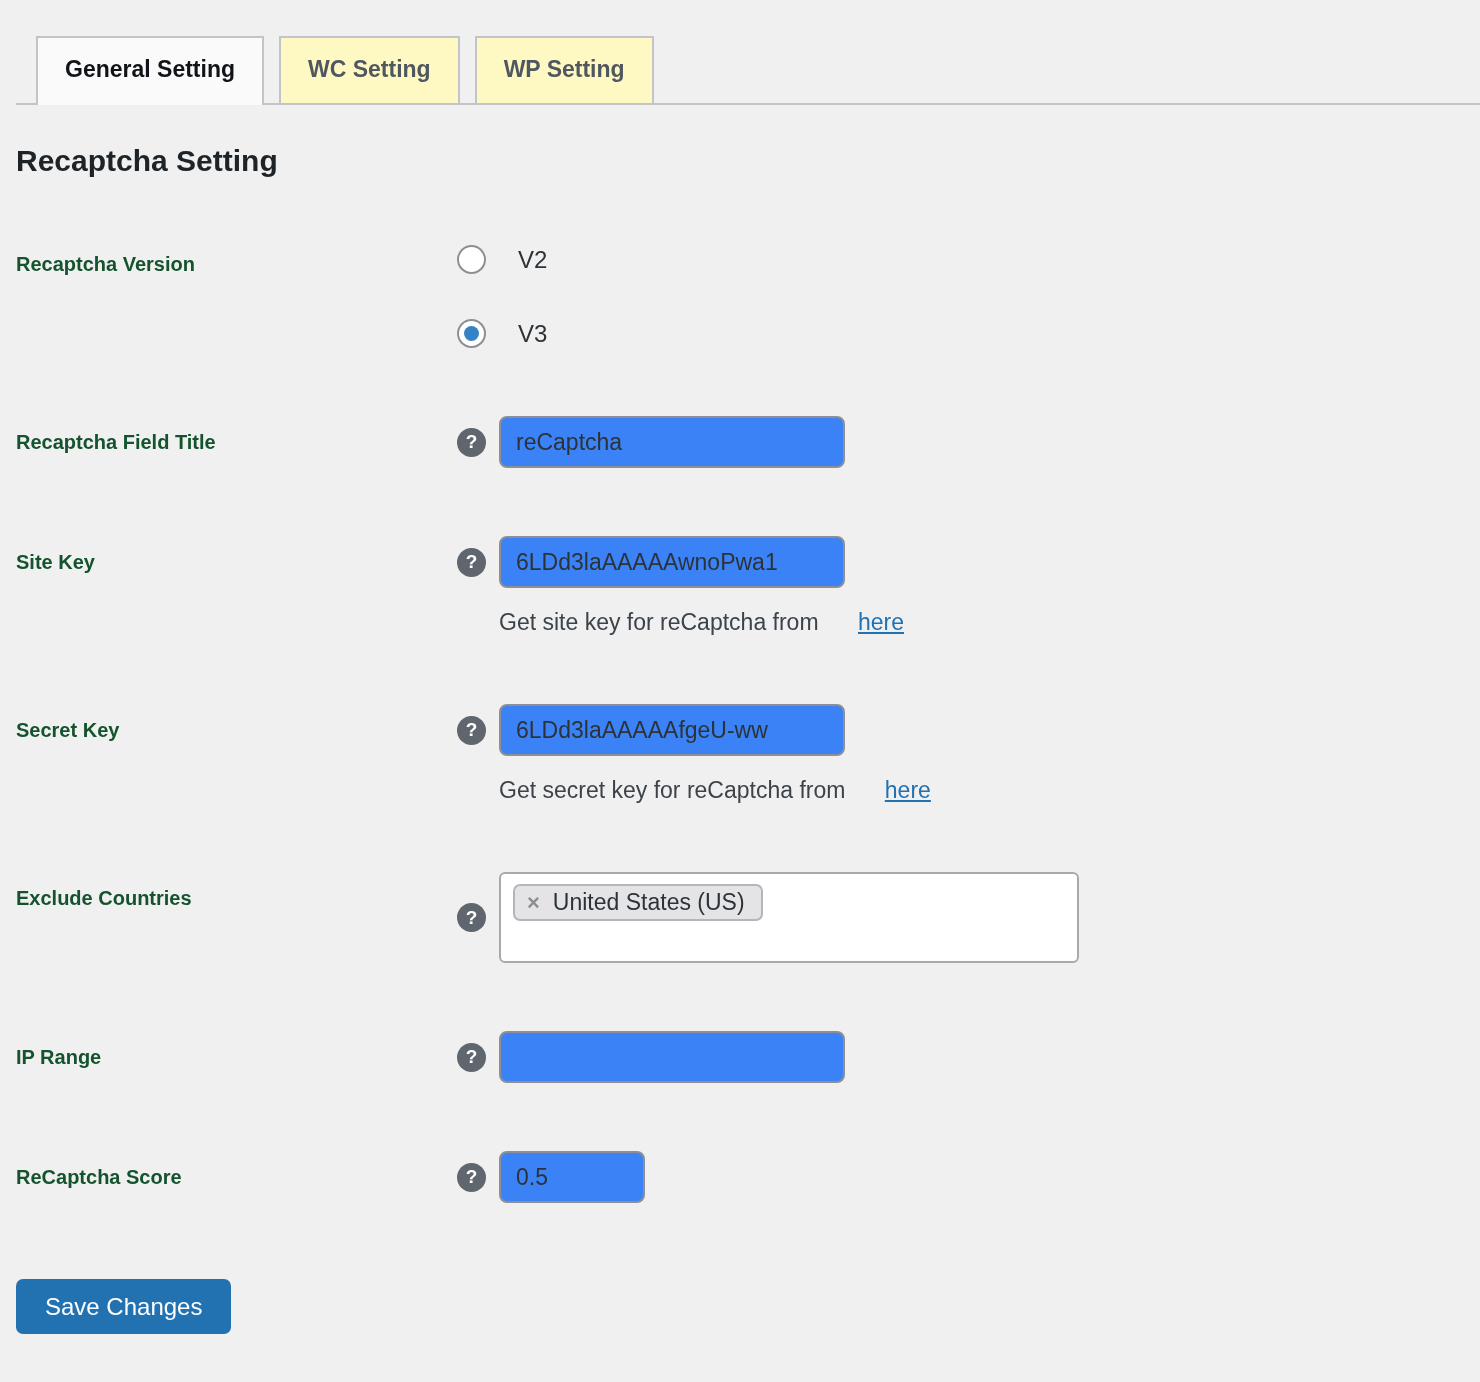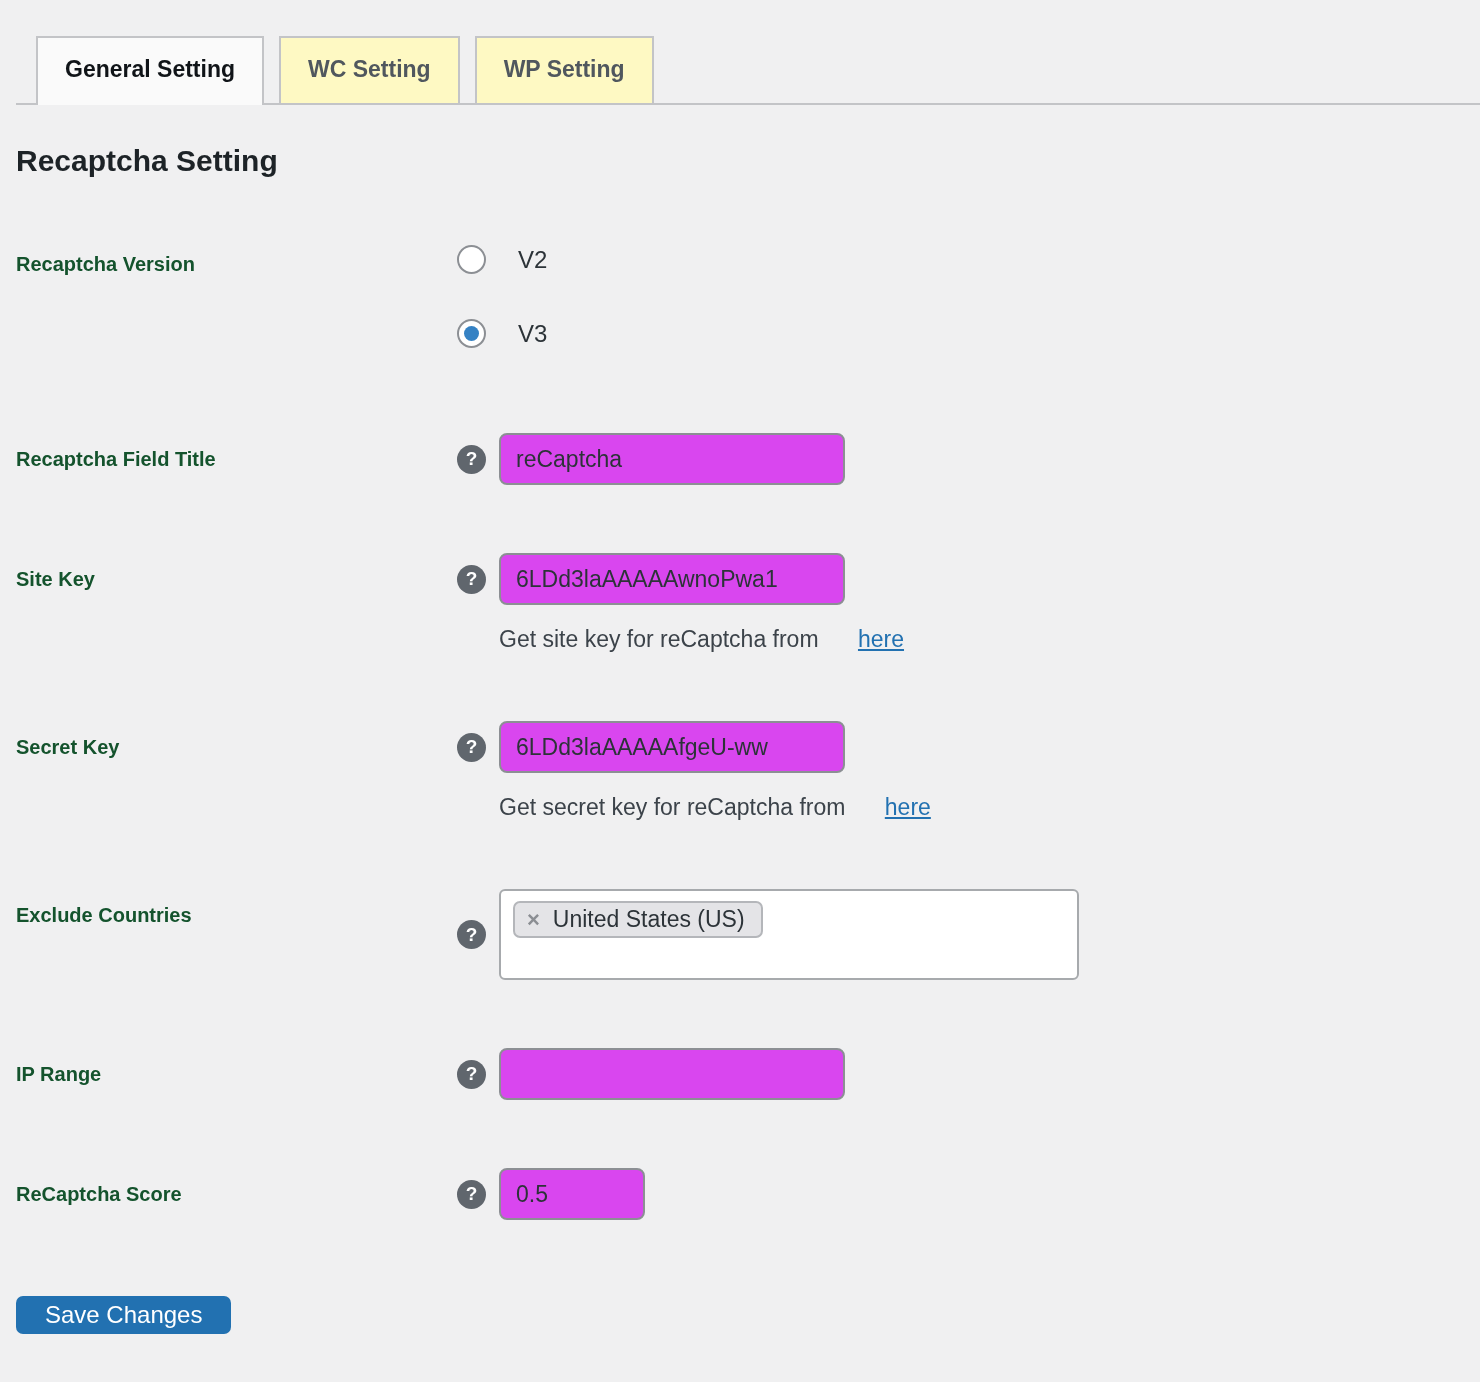--- a/index.html
+++ b/index.html
@@ -80,21 +80,21 @@
     justify-content: center;
     margin-right: 13px;
     flex-shrink: 0;
     cursor: help;
     user-select: none;
   }
 
   .text-input {
     width: 346px;
     height: 52px;
-    background: #d946ef;
+    background: #3b82f6;
     border: 2px solid #8c8f94;
     border-radius: 8px;
     padding: 0 15px;
     font-size: 23px;
     color: #2c3338;
     font-family: "Liberation Sans", sans-serif;
     outline: none;
   }
   .text-input.small { width: 146px; }
 
@@ -106,21 +106,21 @@
   }
   .field-desc a {
     color: #2271b1;
     text-decoration: underline;
     cursor: pointer;
     margin-left: 33px;
   }
 
   
   .radio-option { display: flex; align-items: center; margin-bottom: 45px; cursor: pointer; gap: 15px; }
-  .radio-option:last-child { margin-bottom: 17px; }
+  .radio-option:last-child { margin-bottom: 0; }
   .radio {
     width: 29px;
     height: 29px;
     border-radius: 50%;
     background: #ffffff;
     border: 2px solid #8c8f94;
     display: inline-flex;
     align-items: center;
     justify-content: center;
     margin-right: 17px;
@@ -162,21 +162,21 @@
     font-size: 22px;
     margin-right: 13px;
     cursor: pointer;
     line-height: 1;
   }
 
   
   .save-btn {
     display: inline-block;
     margin-top: 8px;
-    height: 38px;
+    height: 55px;
     padding: 0 29px;
     background: #2271b1;
     color: #ffffff;
     font-size: 24px;
     font-family: "Liberation Sans", sans-serif;
     border: none;
     border-radius: 7px;
     cursor: pointer;
   }
 </style>

